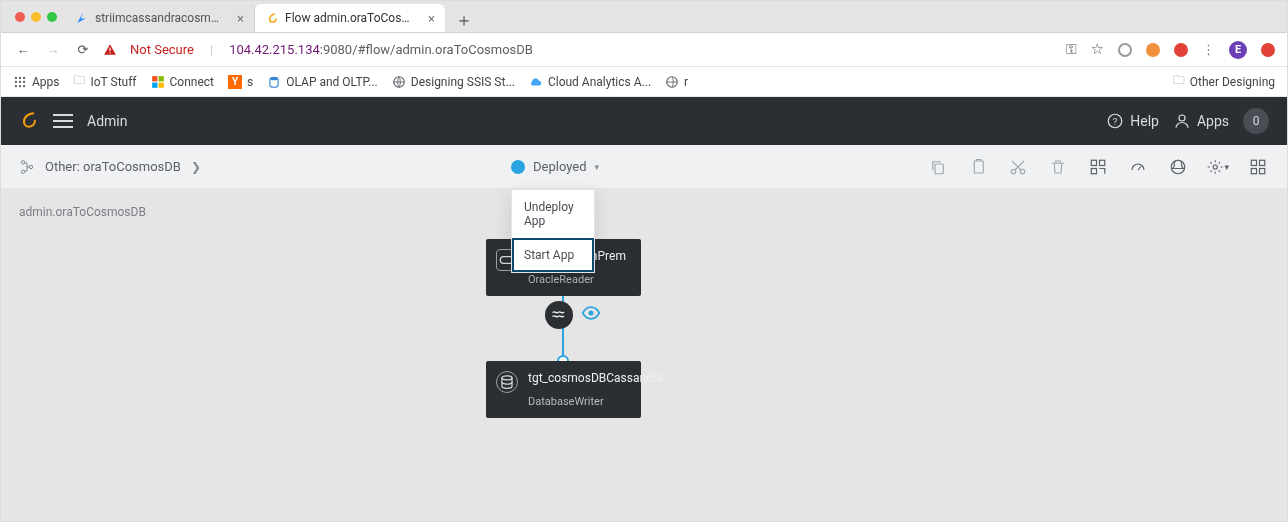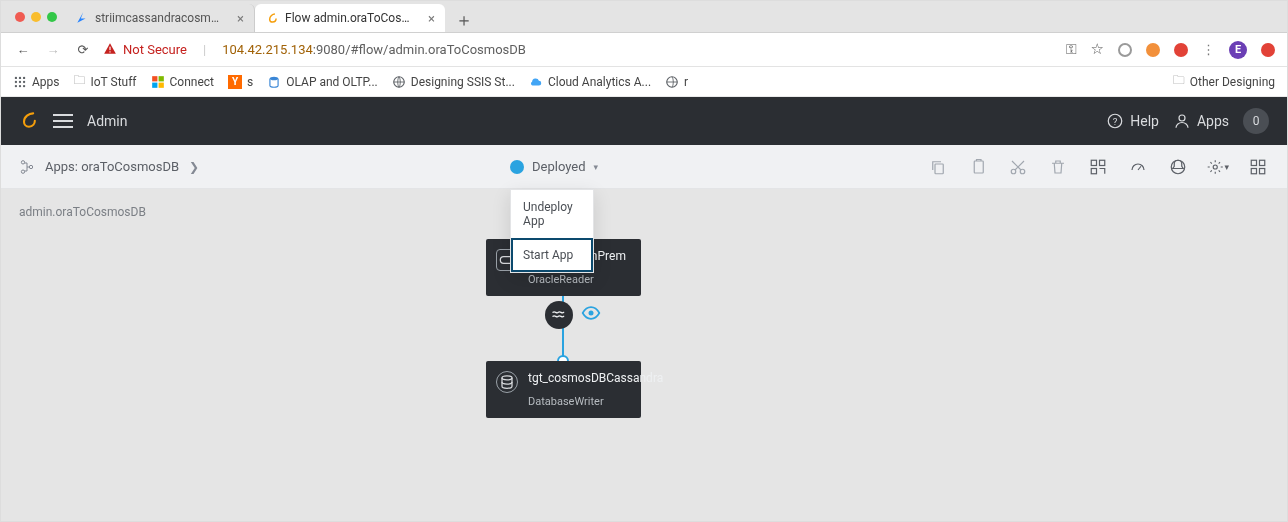--- a/index.html
+++ b/index.html
@@ -16,24 +16,24 @@
   .btab.active  { background:#fff; color:#333; }
   .tab-ico { width:14px; height:14px; display:inline-block; }
   .btab .label { white-space:nowrap; overflow:hidden; text-overflow:ellipsis; flex:1; }
   .tab-x { font-size:13px; color:#7a7a7a; margin-left:6px; }
   .newtab{ font-size:18px; padding:0 10px; color:#555; }
 
   
   .addr { height:34px; background:#fff; display:flex; align-items:center; padding:0 12px; gap:10px; font-size:13px; color:#555; border-bottom:1px solid #e3e3e3;}
   .nav-btn { width:20px; display:flex; justify-content:center; color:#555; }
   .nav-btn.dis{color:#bbb;}
-  .nsec { color:#c5221f; display:flex; gap:6px; position:relative;}
+  .nsec { color:#c5221f; display:flex; align-items:center; gap:13px; position:relative;}
   .pipe { color:#ccc; margin:0 6px;}
   .url  { color:#5f5f5f; }
-  .url .host{ color:#a16207; }
+  .url .host{ color:#701a75; }
   .addr-right { margin-left:auto; display:flex; align-items:center; gap:14px;}
   .circ { width:14px; height:14px; border-radius:50%; }
   .addr .key { color:#555; font-size:14px;}
   .addr .star{ color:#555; font-size:15px; position:relative; top:-1px;}
   .avatar-sm { width:18px; height:18px; border-radius:50%; background:#6b3fb5; color:#fff; font-size:11px; font-weight:700; display:flex; align-items:center; justify-content:center;}
 
   
   .bkbar { height:30px; background:#fff; display:flex; align-items:center; padding:0 12px; gap:14px; font-size:12px; color:#444; border-bottom:1px solid #eaeaea;}
   .bk { display:flex; align-items:center; gap:5px; white-space:nowrap; }
   .bk .folder { color:#888; }
@@ -243,21 +243,21 @@
 </div>
 
 <div class="subbar">
   <span class="crumb">
     <svg width="16" height="16" viewBox="0 0 24 24">
           <circle cx="6" cy="5" r="2.5" fill="none" stroke="#848993" stroke-width="1.5"></circle>
           <circle cx="6" cy="19" r="2.5" fill="none" stroke="#848993" stroke-width="1.5"></circle>
           <circle cx="18" cy="12" r="2.5" fill="none" stroke="#848993" stroke-width="1.5"></circle>
           <path d="M8 6h4v6h4M8 18h4v-6" fill="none" stroke="#848993" stroke-width="1.5"></path>
         </svg>
-    <span>Apps: oraToCosmosDB</span>
+    <span>Other: oraToCosmosDB</span>
     <span class="chev">❯</span>
   </span>
   <span class="spacer"></span>
 
   <span class="statuswrap">
     <span class="status-dot"></span>
     <span>Deployed</span>
     <span class="status-caret">▾</span>
 
     <div class="depmenu">

